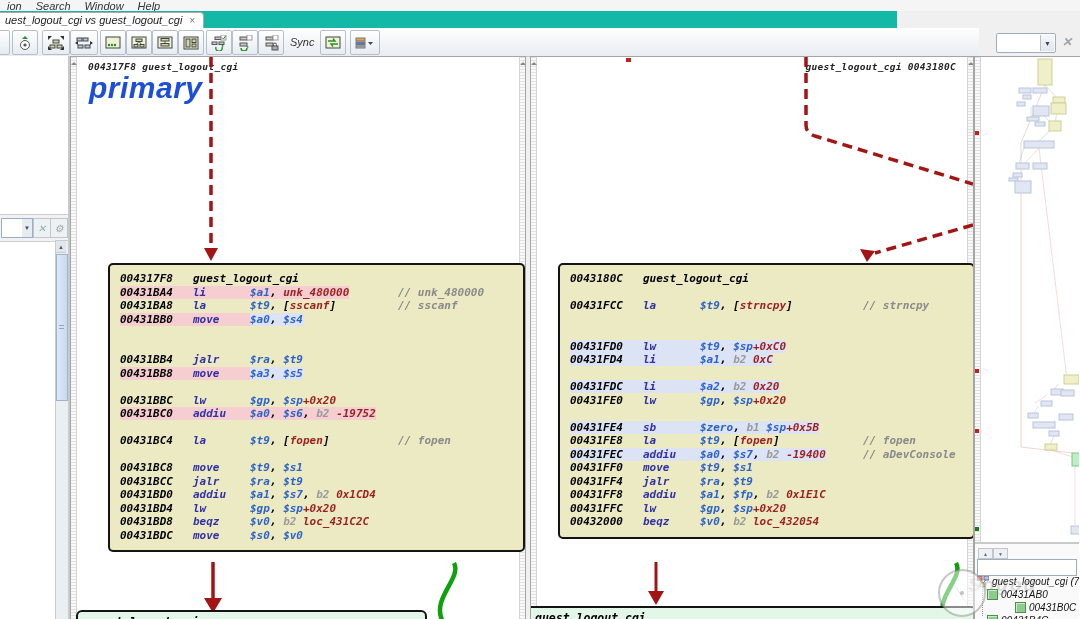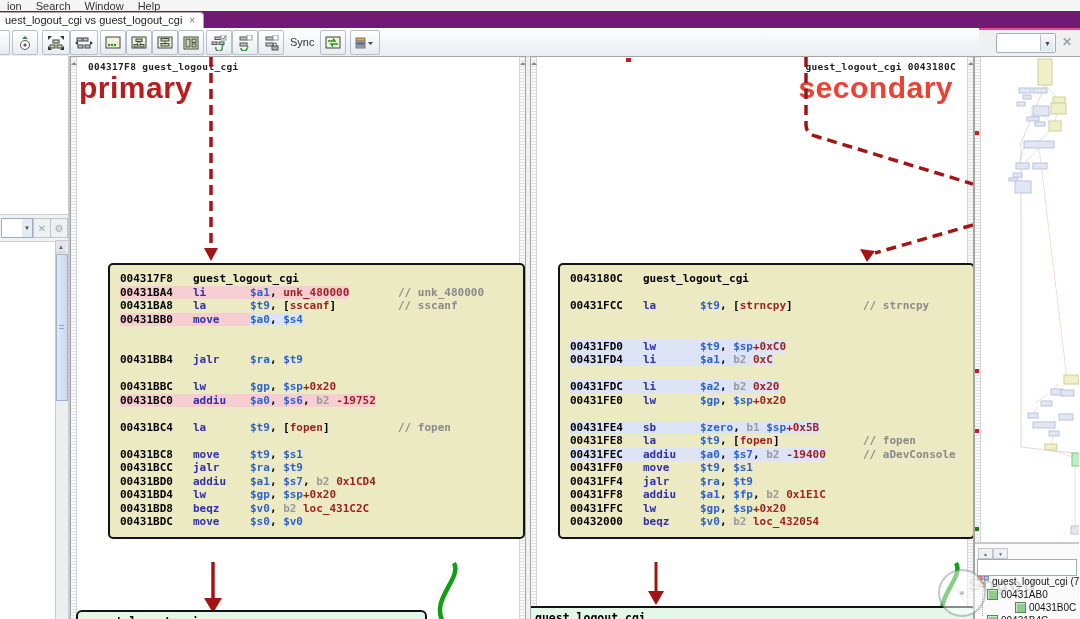--- a/index.html
+++ b/index.html
@@ -1,21 +1,21 @@
 <!DOCTYPE html>
 <html><head>
 <meta charset="utf-8">
 <style>
   html,body{margin:0;padding:0;background:#e9e9e9;}
   #app{position:relative;width:1080px;height:619px;background:#f0f0f0;overflow:hidden;
-       font-family:"Liberation Sans",sans-serif;font-size:11px;color:#222;}
+       font-family:"Liberation Sans",sans-serif;font-size:11px;color:#222;font-style:italic;}
   
   .menubar{position:absolute;left:0;top:0;width:1080px;height:11px;background:#f5f5f5;overflow:hidden;}
   .menubar span{display:inline-block;margin:-3px 7px 0 7px;font-size:11px;color:#333;}
-  .tabbar{position:absolute;left:0;top:11px;width:1080px;height:17px;background:#701a75;border-bottom:2px solid #ec4899;}
+  .tabbar{position:absolute;left:0;top:11px;width:897px;height:17px;background:#14b8a6;border-bottom:4px solid #ec4899;}
   .tab{position:absolute;left:-8px;top:1px;height:16px;background:#fff;border:1px solid #a9a9a9;border-bottom:none;
        border-radius:4px 4px 0 0;padding:1px 8px 0 12px;font-size:11px;color:#222;white-space:nowrap;}
   .tab .x{color:#777;margin-left:7px;font-size:10px;}
   .toolbar{position:absolute;left:0;top:28px;width:979px;height:28px;
        background:linear-gradient(#fdfefe,#e9edf2);border-bottom:1px solid #c2c6cb;}
   .tbtn{position:absolute;top:2px;width:24px;height:23px;background:linear-gradient(#ffffff,#e7ecf2);
        border:1px solid #b7c0ca;border-radius:2px;display:flex;align-items:center;justify-content:center;}
   .tbtn svg{display:block;}
   .tlabel{position:absolute;top:8px;font-size:11px;color:#333;}
   .combo{position:absolute;top:5px;height:18px;background:#fff;border:1px solid #9daebf;border-radius:2px;}
@@ -230,36 +230,37 @@
   </div>
 
   <div class="gpanel" style="left:70px;width:454px;">
     <div class="estrip l">
         <div class="sarr"></div>
       </div>
     <div class="estrip r">
         <div class="sarr"></div>
       </div>
     <div class="phead" style="left:17px;">004317F8 guest_logout_cgi</div>
-    <div class="biglabel" style="left:8px;color:#b91c1c;">primary</div>
+    <div class="biglabel" style="left:18px;color:#1d4ed8;">primary</div>
     <svg class="gsvg" width="454" height="563">
       <path d="M140,0 L140,190" stroke="#a31515" stroke-width="3.5" stroke-dasharray="10 6" fill="none"></path>
       <polygon points="133,191 147,191 140,204" fill="#a31515"></polygon>
       <path d="M142,505 L142,543" stroke="#a31515" stroke-width="3.5" fill="none"></path>
       <polygon points="133,541 151,541 142,556" fill="#a31515"></polygon>
       <path d="M383,506 C391,521 361,541 371,563" stroke="#0fa00f" stroke-width="4.5" fill="none"></path>
     </svg>
     <div class="blk blk-l" id="blk-primary" style="left:37px;top:206px;">
         <div class="cl"><span class="a">004317F8</span><span class="fn">guest_logout_cgi</span></div>
         <div class="cl"><span class="hp"><span class="a">00431BA4</span><span class="m">li</span><span class="o"><span class="tr">$a1</span><span class="tp">, </span><span class="ti">unk_480000</span></span></span><span class="c">// unk_480000</span></div>
         <div class="cl"><span class="a">00431BA8</span><span class="m">la</span><span class="o"><span class="tr">$t9</span><span class="tp">, [</span><span class="ti">sscanf</span><span class="tp">]</span></span><span class="c">// sscanf</span></div>
         <div class="cl"><span class="hp"><span class="a">00431BB0</span><span class="m">move</span></span><span class="hb"><span class="o"><span class="tr">$a0</span><span class="tp">, </span><span class="tr">$s4</span></span></span></div>
         <div class="cl">&nbsp;</div>
         <div class="cl">&nbsp;</div>
         <div class="cl"><span class="a">00431BB4</span><span class="m">jalr</span><span class="o"><span class="tr">$ra</span><span class="tp">, </span><span class="tr">$t9</span></span></div>
+        <div class="cl"><span class="hp"><span class="a">00431BB8</span><span class="m">move</span></span><span class="hb"><span class="o"><span class="tr">$a3</span><span class="tp">, </span><span class="tr">$s5</span></span></span></div>
         <div class="cl">&nbsp;</div>
         <div class="cl"><span class="a">00431BBC</span><span class="m">lw</span><span class="o"><span class="tr">$gp</span><span class="tp">, </span><span class="tr">$sp</span><span class="ti">+0x20</span></span></div>
         <div class="cl"><span class="hp"><span class="a">00431BC0</span><span class="m">addiu</span><span class="o"><span class="tr">$a0</span><span class="tp">, </span><span class="tr">$s6</span><span class="tp">, </span><span class="tg">b2 </span><span class="ti">-19752</span></span></span></div>
         <div class="cl">&nbsp;</div>
         <div class="cl"><span class="a">00431BC4</span><span class="m">la</span><span class="o"><span class="tr">$t9</span><span class="tp">, [</span><span class="ti">fopen</span><span class="tp">]</span></span><span class="c">// fopen</span></div>
         <div class="cl">&nbsp;</div>
         <div class="cl"><span class="a">00431BC8</span><span class="m">move</span><span class="o"><span class="tr">$t9</span><span class="tp">, </span><span class="tr">$s1</span></span></div>
         <div class="cl"><span class="a">00431BCC</span><span class="m">jalr</span><span class="o"><span class="tr">$ra</span><span class="tp">, </span><span class="tr">$t9</span></span></div>
         <div class="cl"><span class="a">00431BD0</span><span class="m">addiu</span><span class="o"><span class="tr">$a1</span><span class="tp">, </span><span class="tr">$s7</span><span class="tp">, </span><span class="tg">b2 </span><span class="ti">0x1CD4</span></span></div>
         <div class="cl"><span class="a">00431BD4</span><span class="m">lw</span><span class="o"><span class="tr">$gp</span><span class="tp">, </span><span class="tr">$sp</span><span class="ti">+0x20</span></span></div>
@@ -273,21 +274,20 @@
 
   <div class="gpanel" style="left:530px;width:442px;">
     <div class="estrip l">
         <div class="sarr"></div>
       </div>
     <div class="estrip r">
         <div class="sarr"></div>
       </div>
     <div class="redtick" style="left:95px;top:1px;"></div>
     <div class="phead" style="right:17px;">guest_logout_cgi 0043180C</div>
-    <div class="biglabel" style="right:20px;color:#ea4335;">secondary</div>
     <svg class="gsvg" width="442" height="563">
       <path d="M275,0 L275,68 Q275,76 284,79 L442,127" stroke="#a31515" stroke-width="3.5" stroke-dasharray="10 6" fill="none"></path>
       <path d="M442,168 L344,196" stroke="#a31515" stroke-width="3.5" stroke-dasharray="10 6" fill="none"></path>
       <polygon points="329,192 344,194 336,205" fill="#a31515"></polygon>
       <path d="M125,505 L125,536" stroke="#a31515" stroke-width="3" fill="none"></path>
       <polygon points="117,534 133,534 125,548" fill="#a31515"></polygon>
       <path d="M425,506 C433,520 405,540 413,558" stroke="#0fa00f" stroke-width="4.5" fill="none"></path>
     </svg>
     <div class="blk blk-r" id="blk-secondary" style="left:27px;top:206px;">
         <div class="cl"><span class="a">0043180C</span><span class="fn">guest_logout_cgi</span></div>

